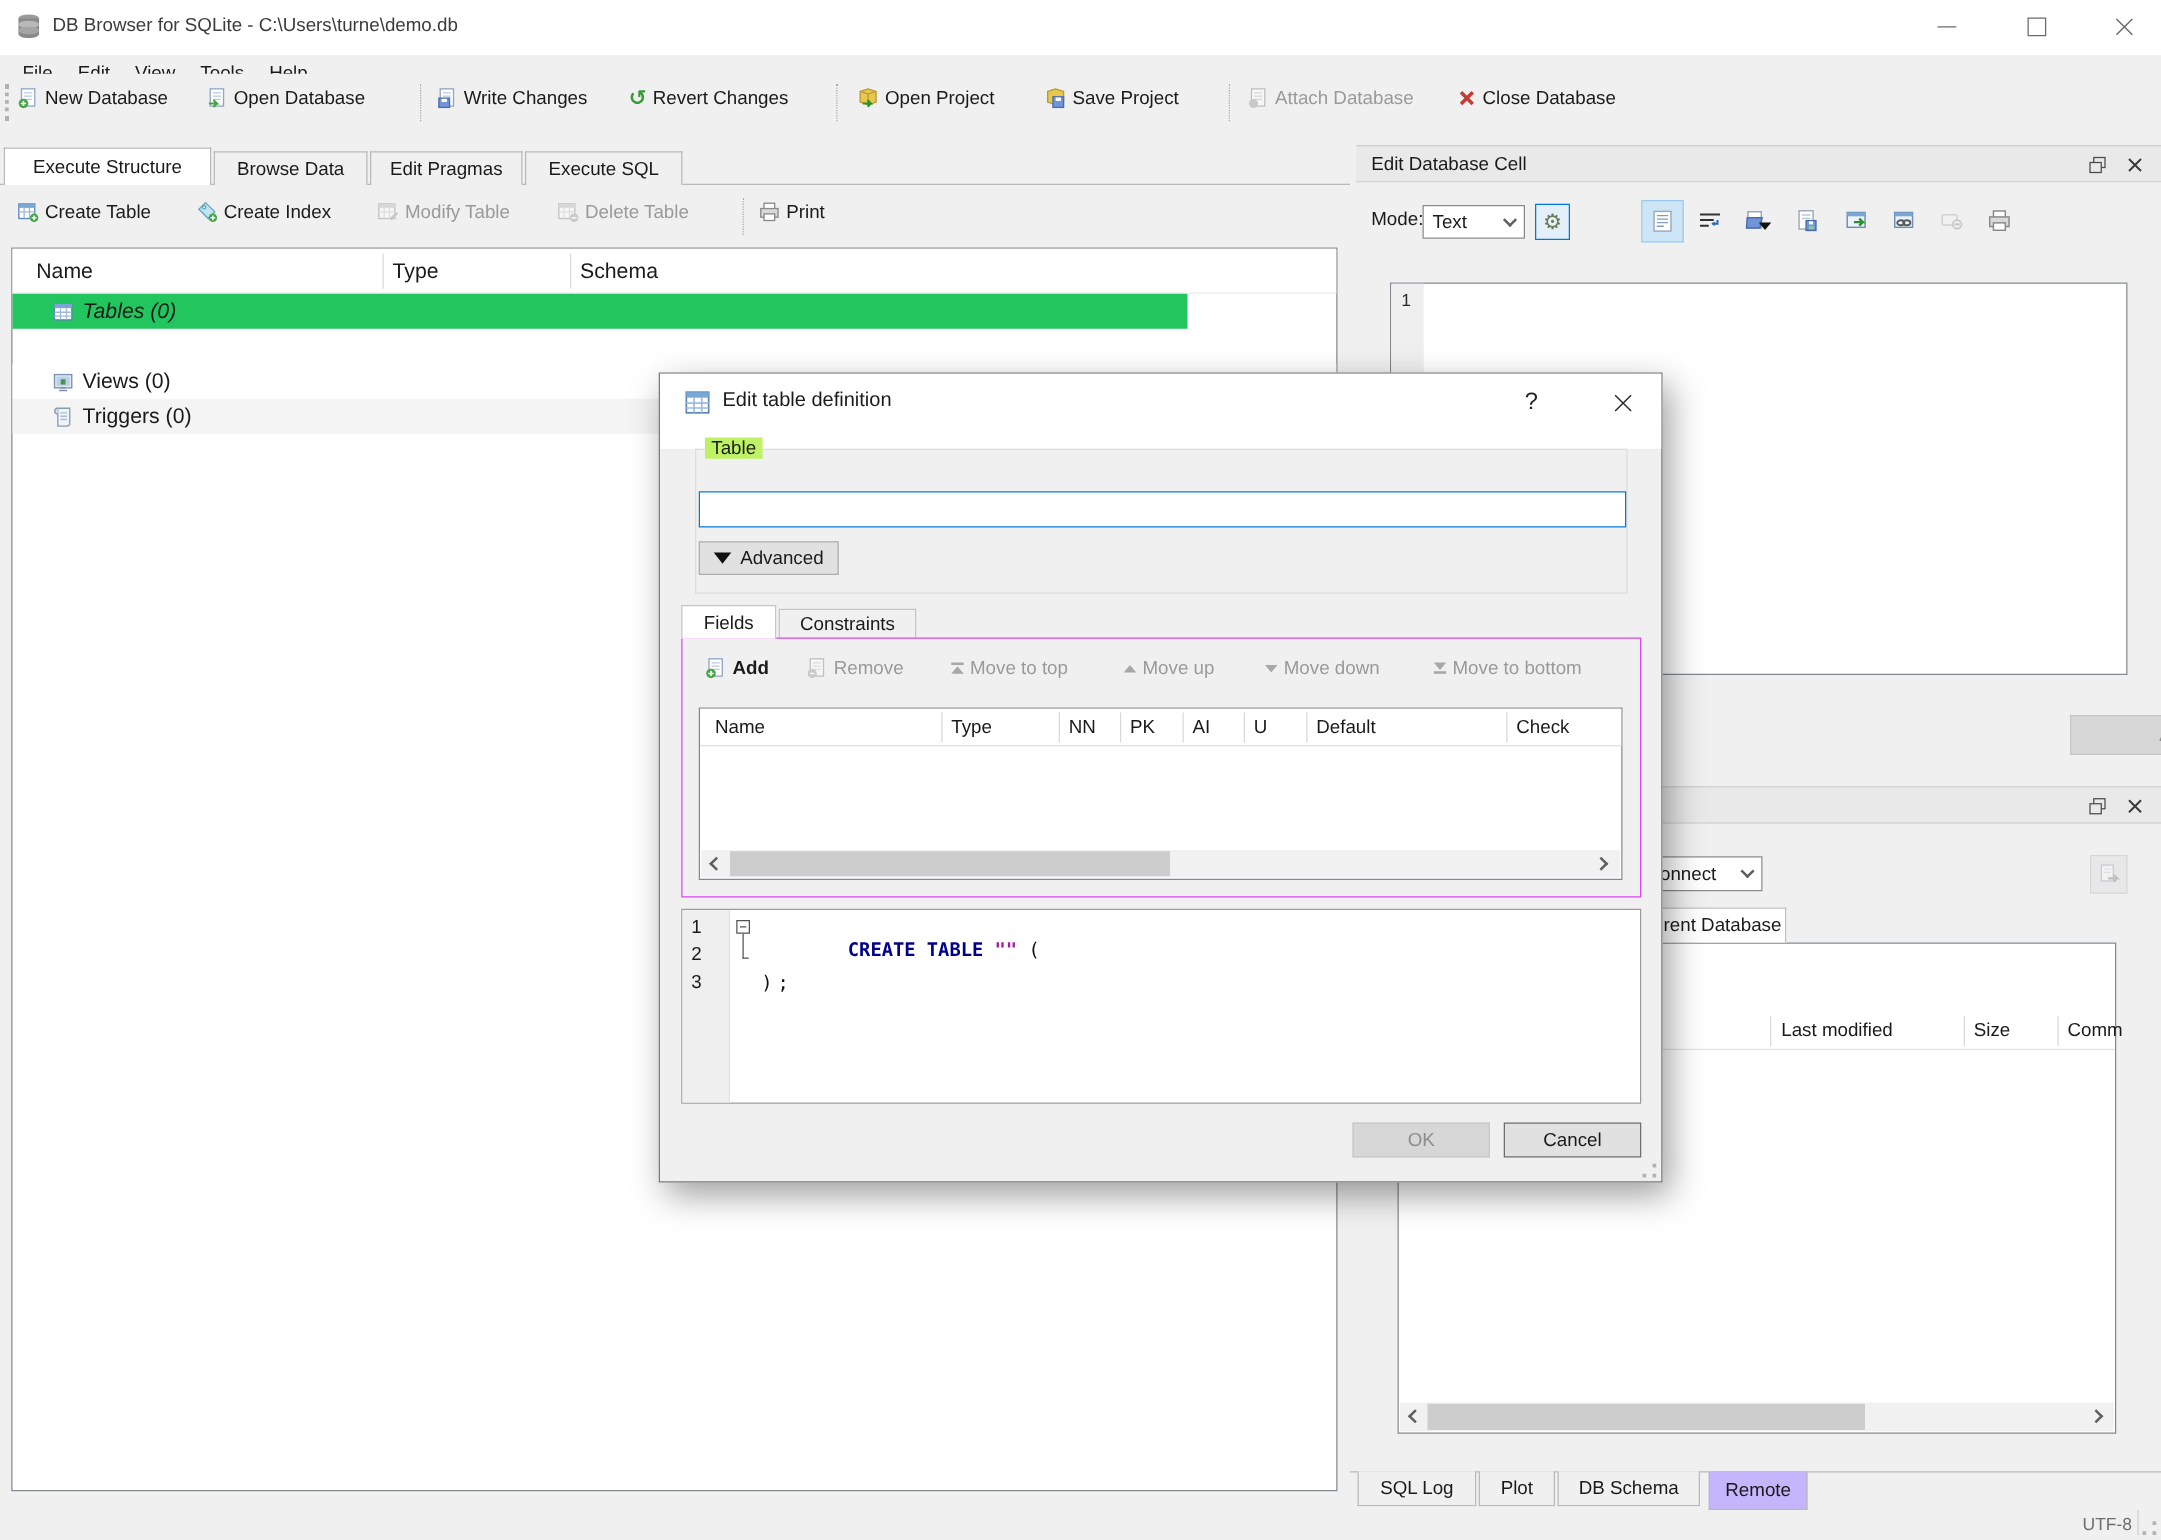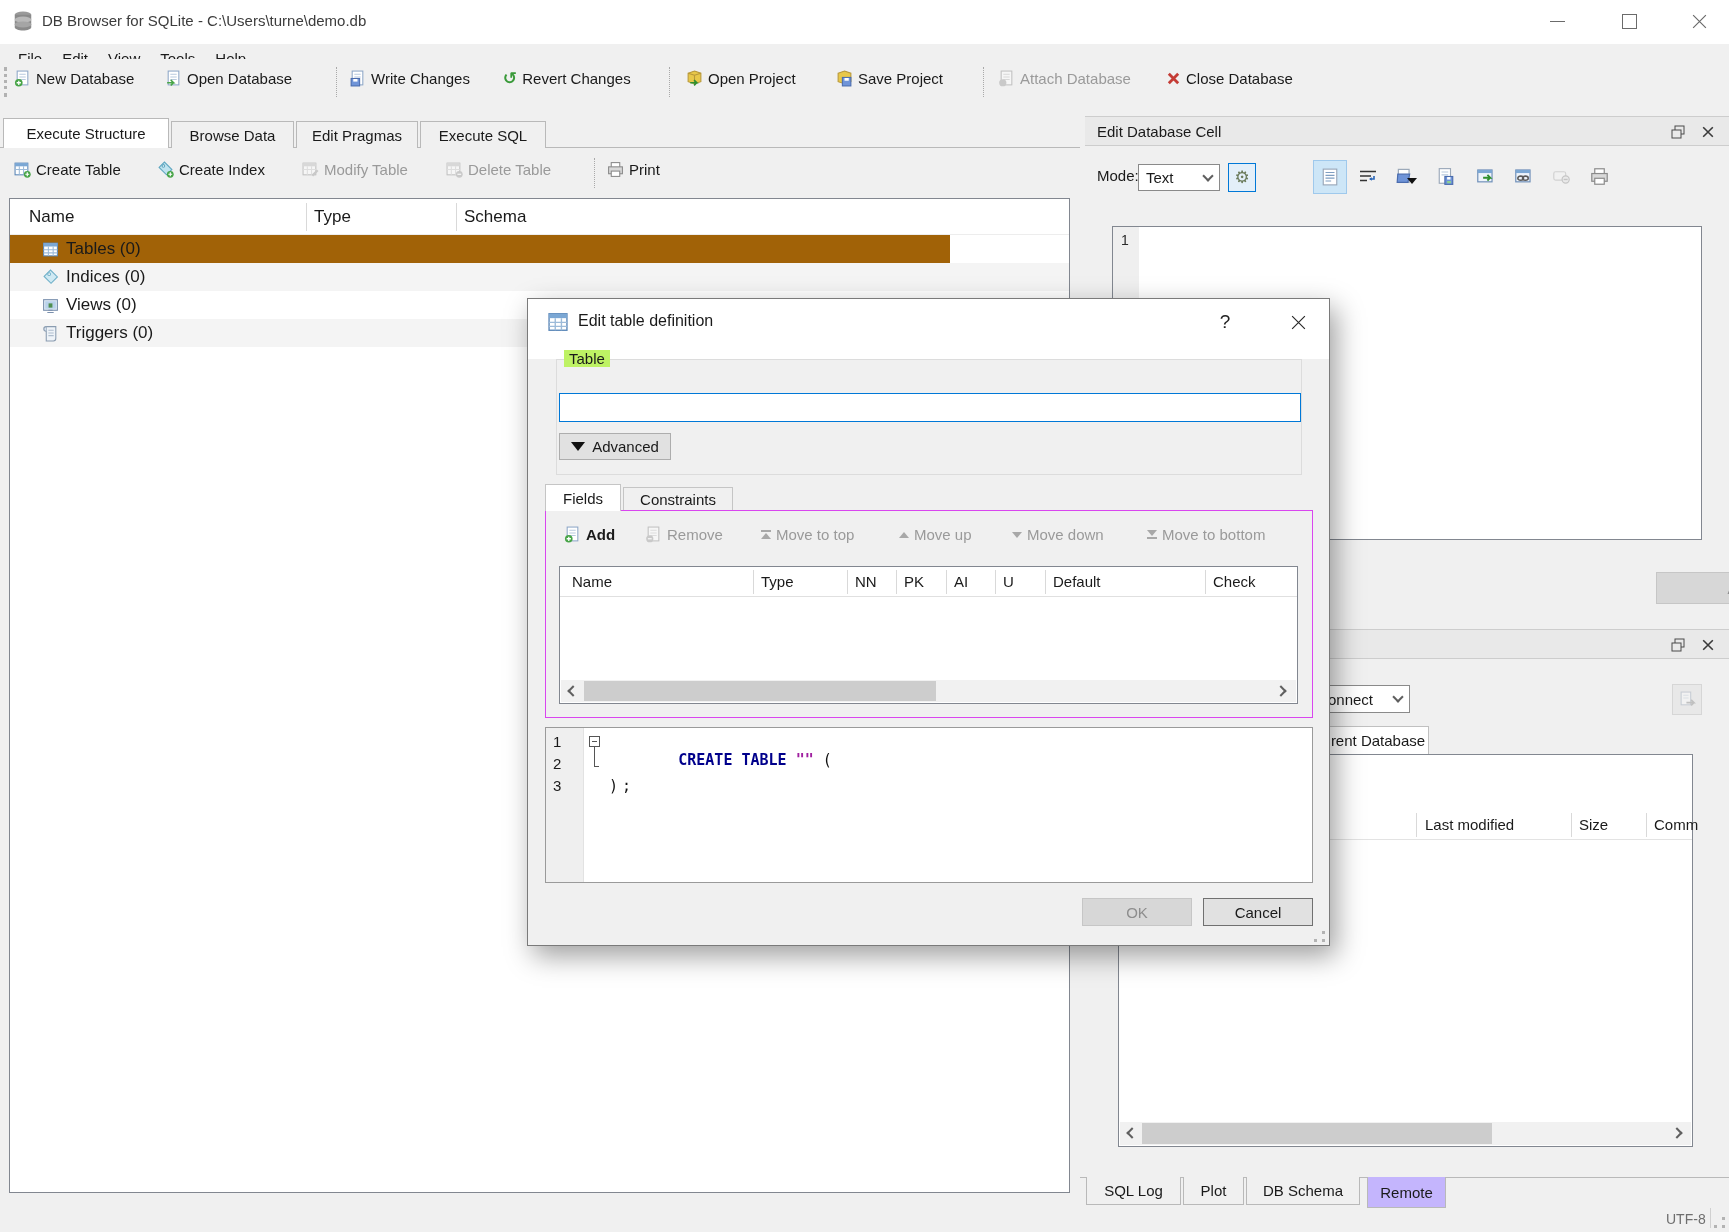--- a/index.html
+++ b/index.html
@@ -258,38 +258,29 @@
   <div class="abs box-dark" style="left:9px;top:198px;width:1061px;height:995px;border-color:#828790;">
 
     <div class="abs" style="left:0;top:0;width:1059px;height:36px;background:#fff;border-bottom:1px solid #ededed;">
       <span class="abs fs17" style="left:19px;top:8px;">Name</span>
       <span class="hdr-sep" style="left:296px;top:4px;height:28px;"></span>
       <span class="abs fs17" style="left:304px;top:8px;">Type</span>
       <span class="hdr-sep" style="left:446px;top:4px;height:28px;"></span>
       <span class="abs fs17" style="left:454px;top:8px;">Schema</span>
     </div>
 
-    <div class="abs row" style="left:0;top:36px;width:940px;height:28px;background:#a16207;">
+    <div class="abs row" style="left:0;top:36px;width:940px;height:28px;background:#22c55e;font-style:italic;">
       <span class="ico" style="margin-left:32px;">
         <svg width="17" height="17" viewBox="0 0 16 16">
             <rect x="1.5" y="2" width="13" height="12" fill="#fff" stroke="#5b87b8"></rect>
             <rect x="1.5" y="2" width="13" height="3.2" fill="#7ba7d4"></rect>
             <path d="M1.5 8.3h13M1.5 11.2h13M6 5.2v8.8M10.5 5.2v8.8" stroke="#9dbbd9"></path>
           </svg>
       </span>
       <span class="fs17" style="margin-left:7px;">Tables (0)</span>
-    </div>
-    <div class="abs row" style="left:0;top:64px;width:1059px;height:28px;background:#f4f4f4;">
-      <span class="ico" style="margin-left:32px;">
-        <svg width="17" height="17" viewBox="0 0 16 16">
-            <path d="M2 7 8 1l6.5 6.5-6 6z" fill="#cfe9f3" stroke="#6fb0c9"></path>
-            <circle cx="6.7" cy="4.8" r="1.3" fill="#fff" stroke="#6fb0c9"></circle>
-          </svg>
-      </span>
-      <span class="fs17" style="margin-left:7px;">Indices (0)</span>
     </div>
     <div class="abs row" style="left:0;top:92px;width:1059px;height:28px;background:#fff;">
       <span class="ico" style="margin-left:32px;">
         <svg width="17" height="17" viewBox="0 0 16 16">
             <rect x="1.5" y="2.5" width="13" height="10" fill="#dfeaf5" stroke="#7a90ad"></rect>
             <rect x="3" y="4" width="10" height="7" fill="#b9d2ea"></rect>
             <path d="M6 12.5h4M5 14.5h6" stroke="#7a90ad"></path>
             <rect x="6.2" y="6" width="3.6" height="4" fill="#4f8f4f"></rect>
           </svg>
       </span>

